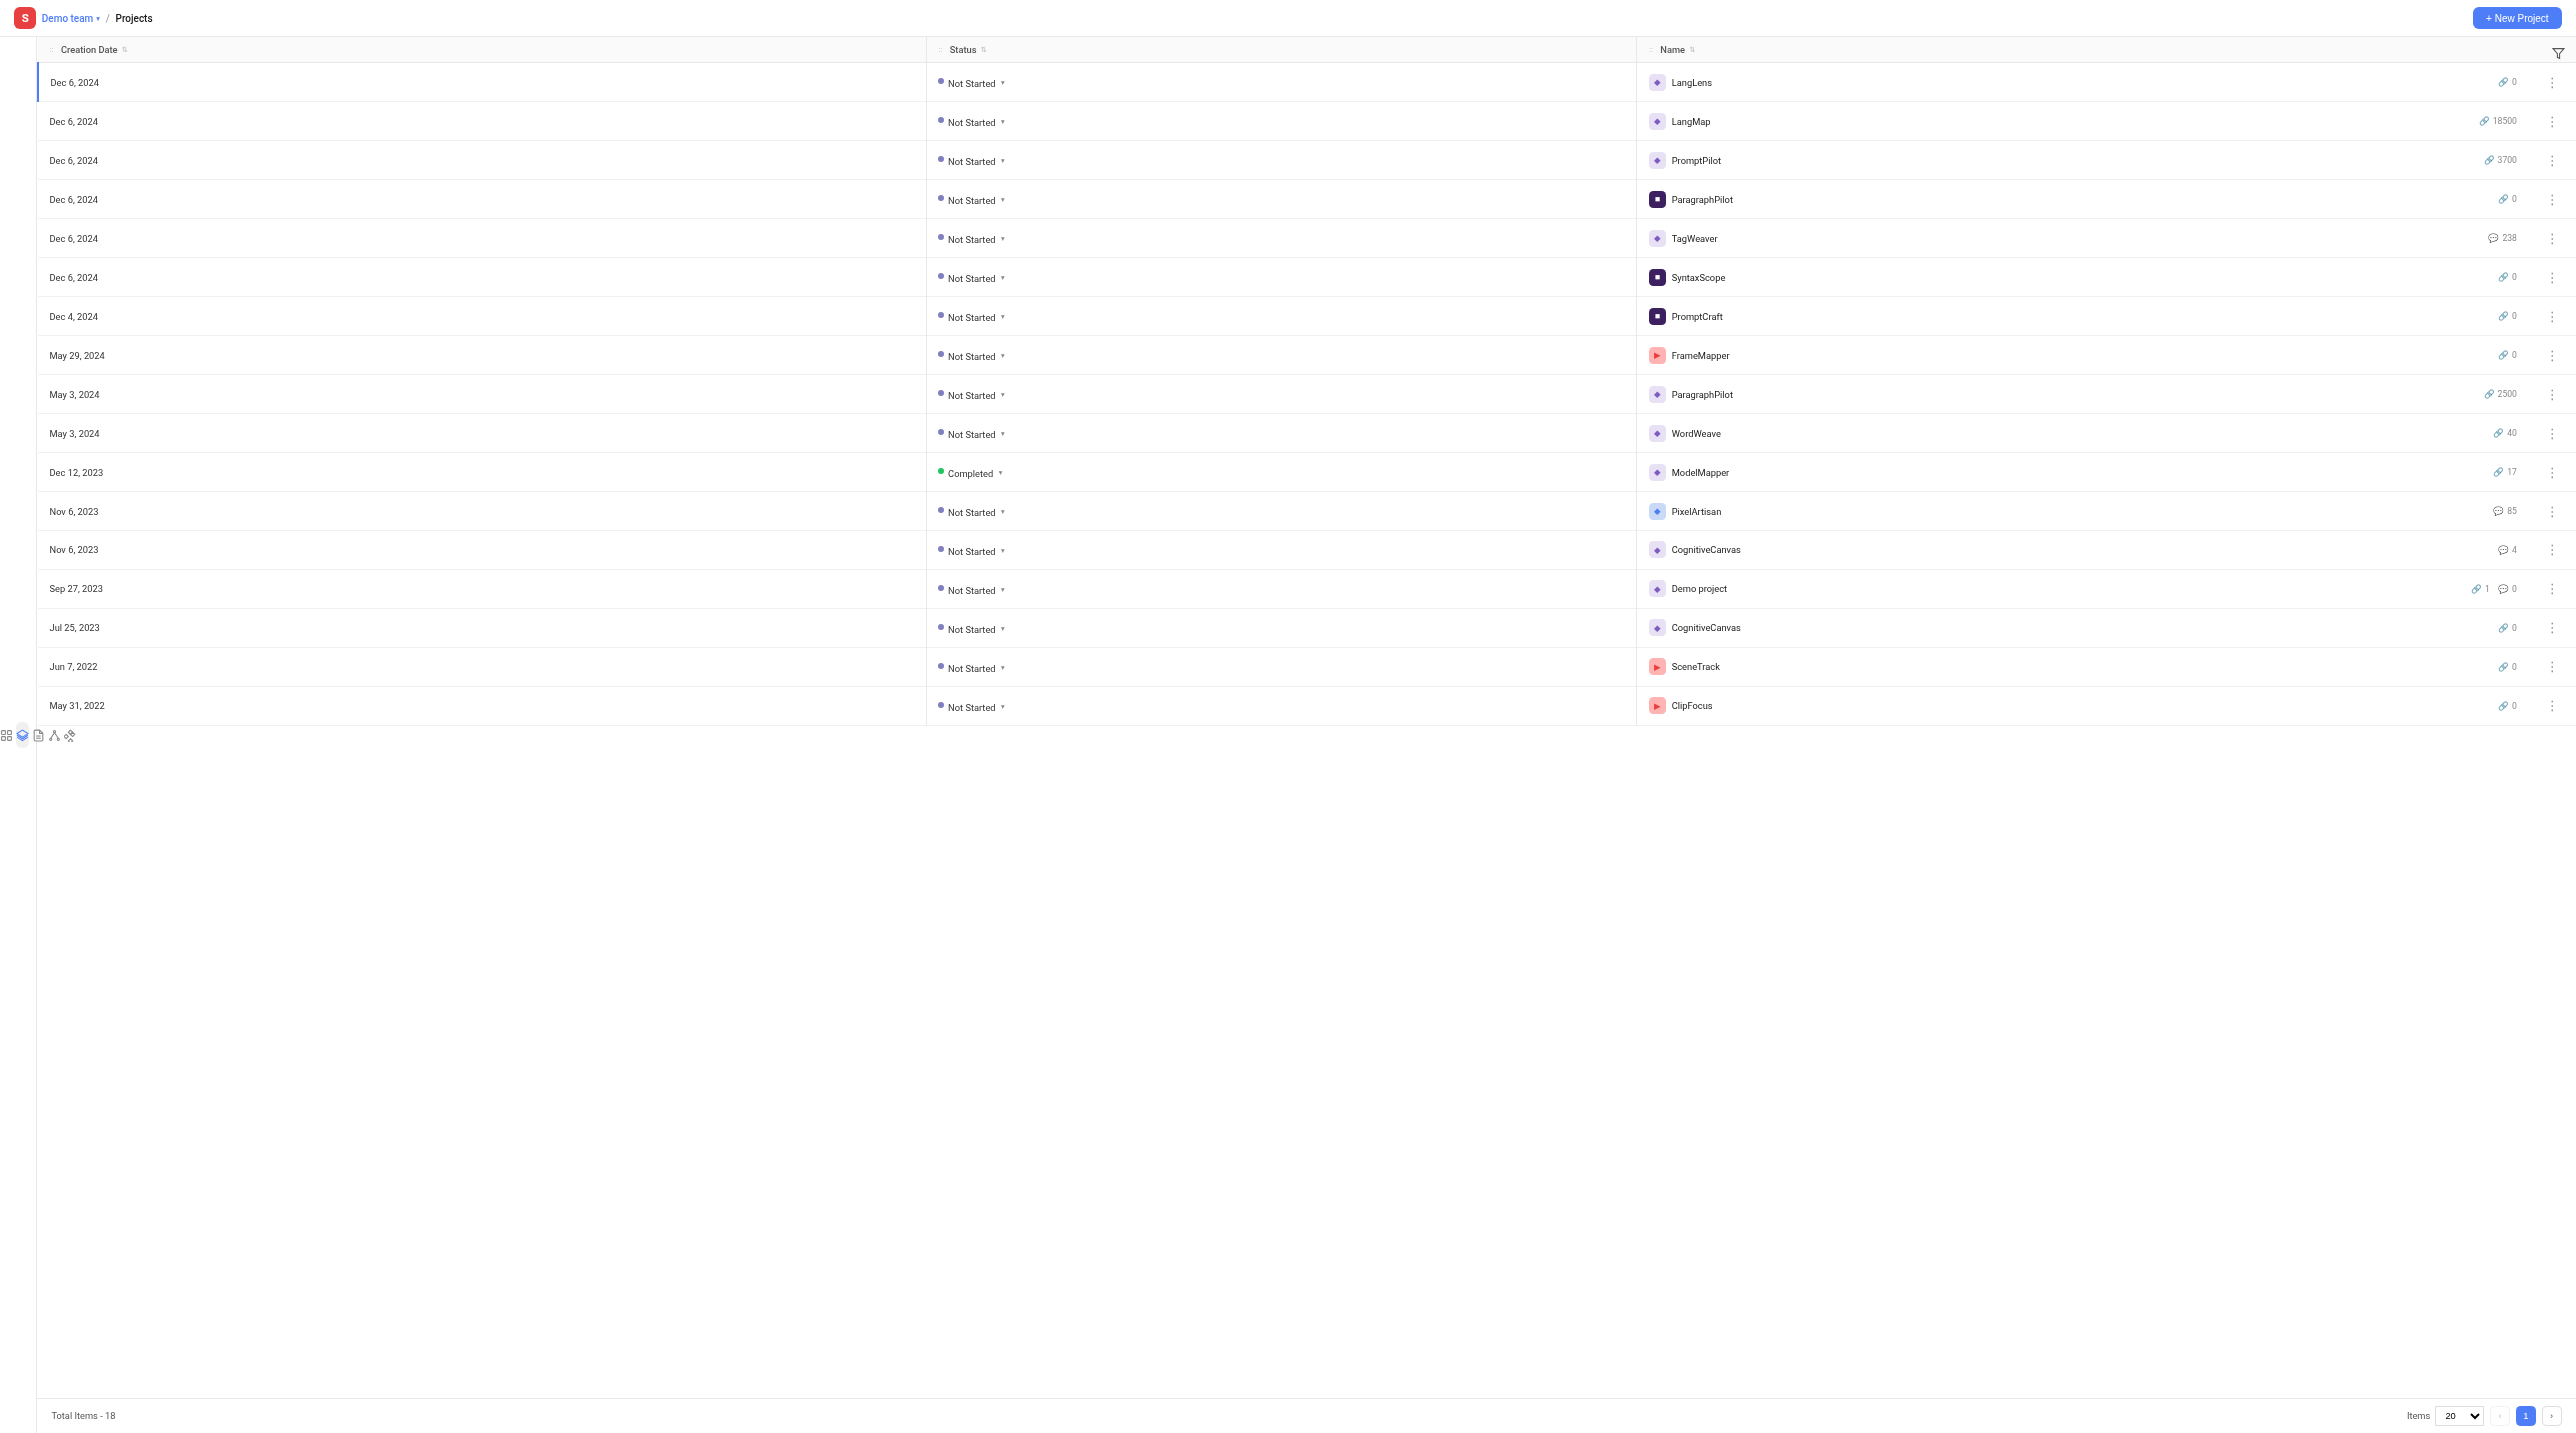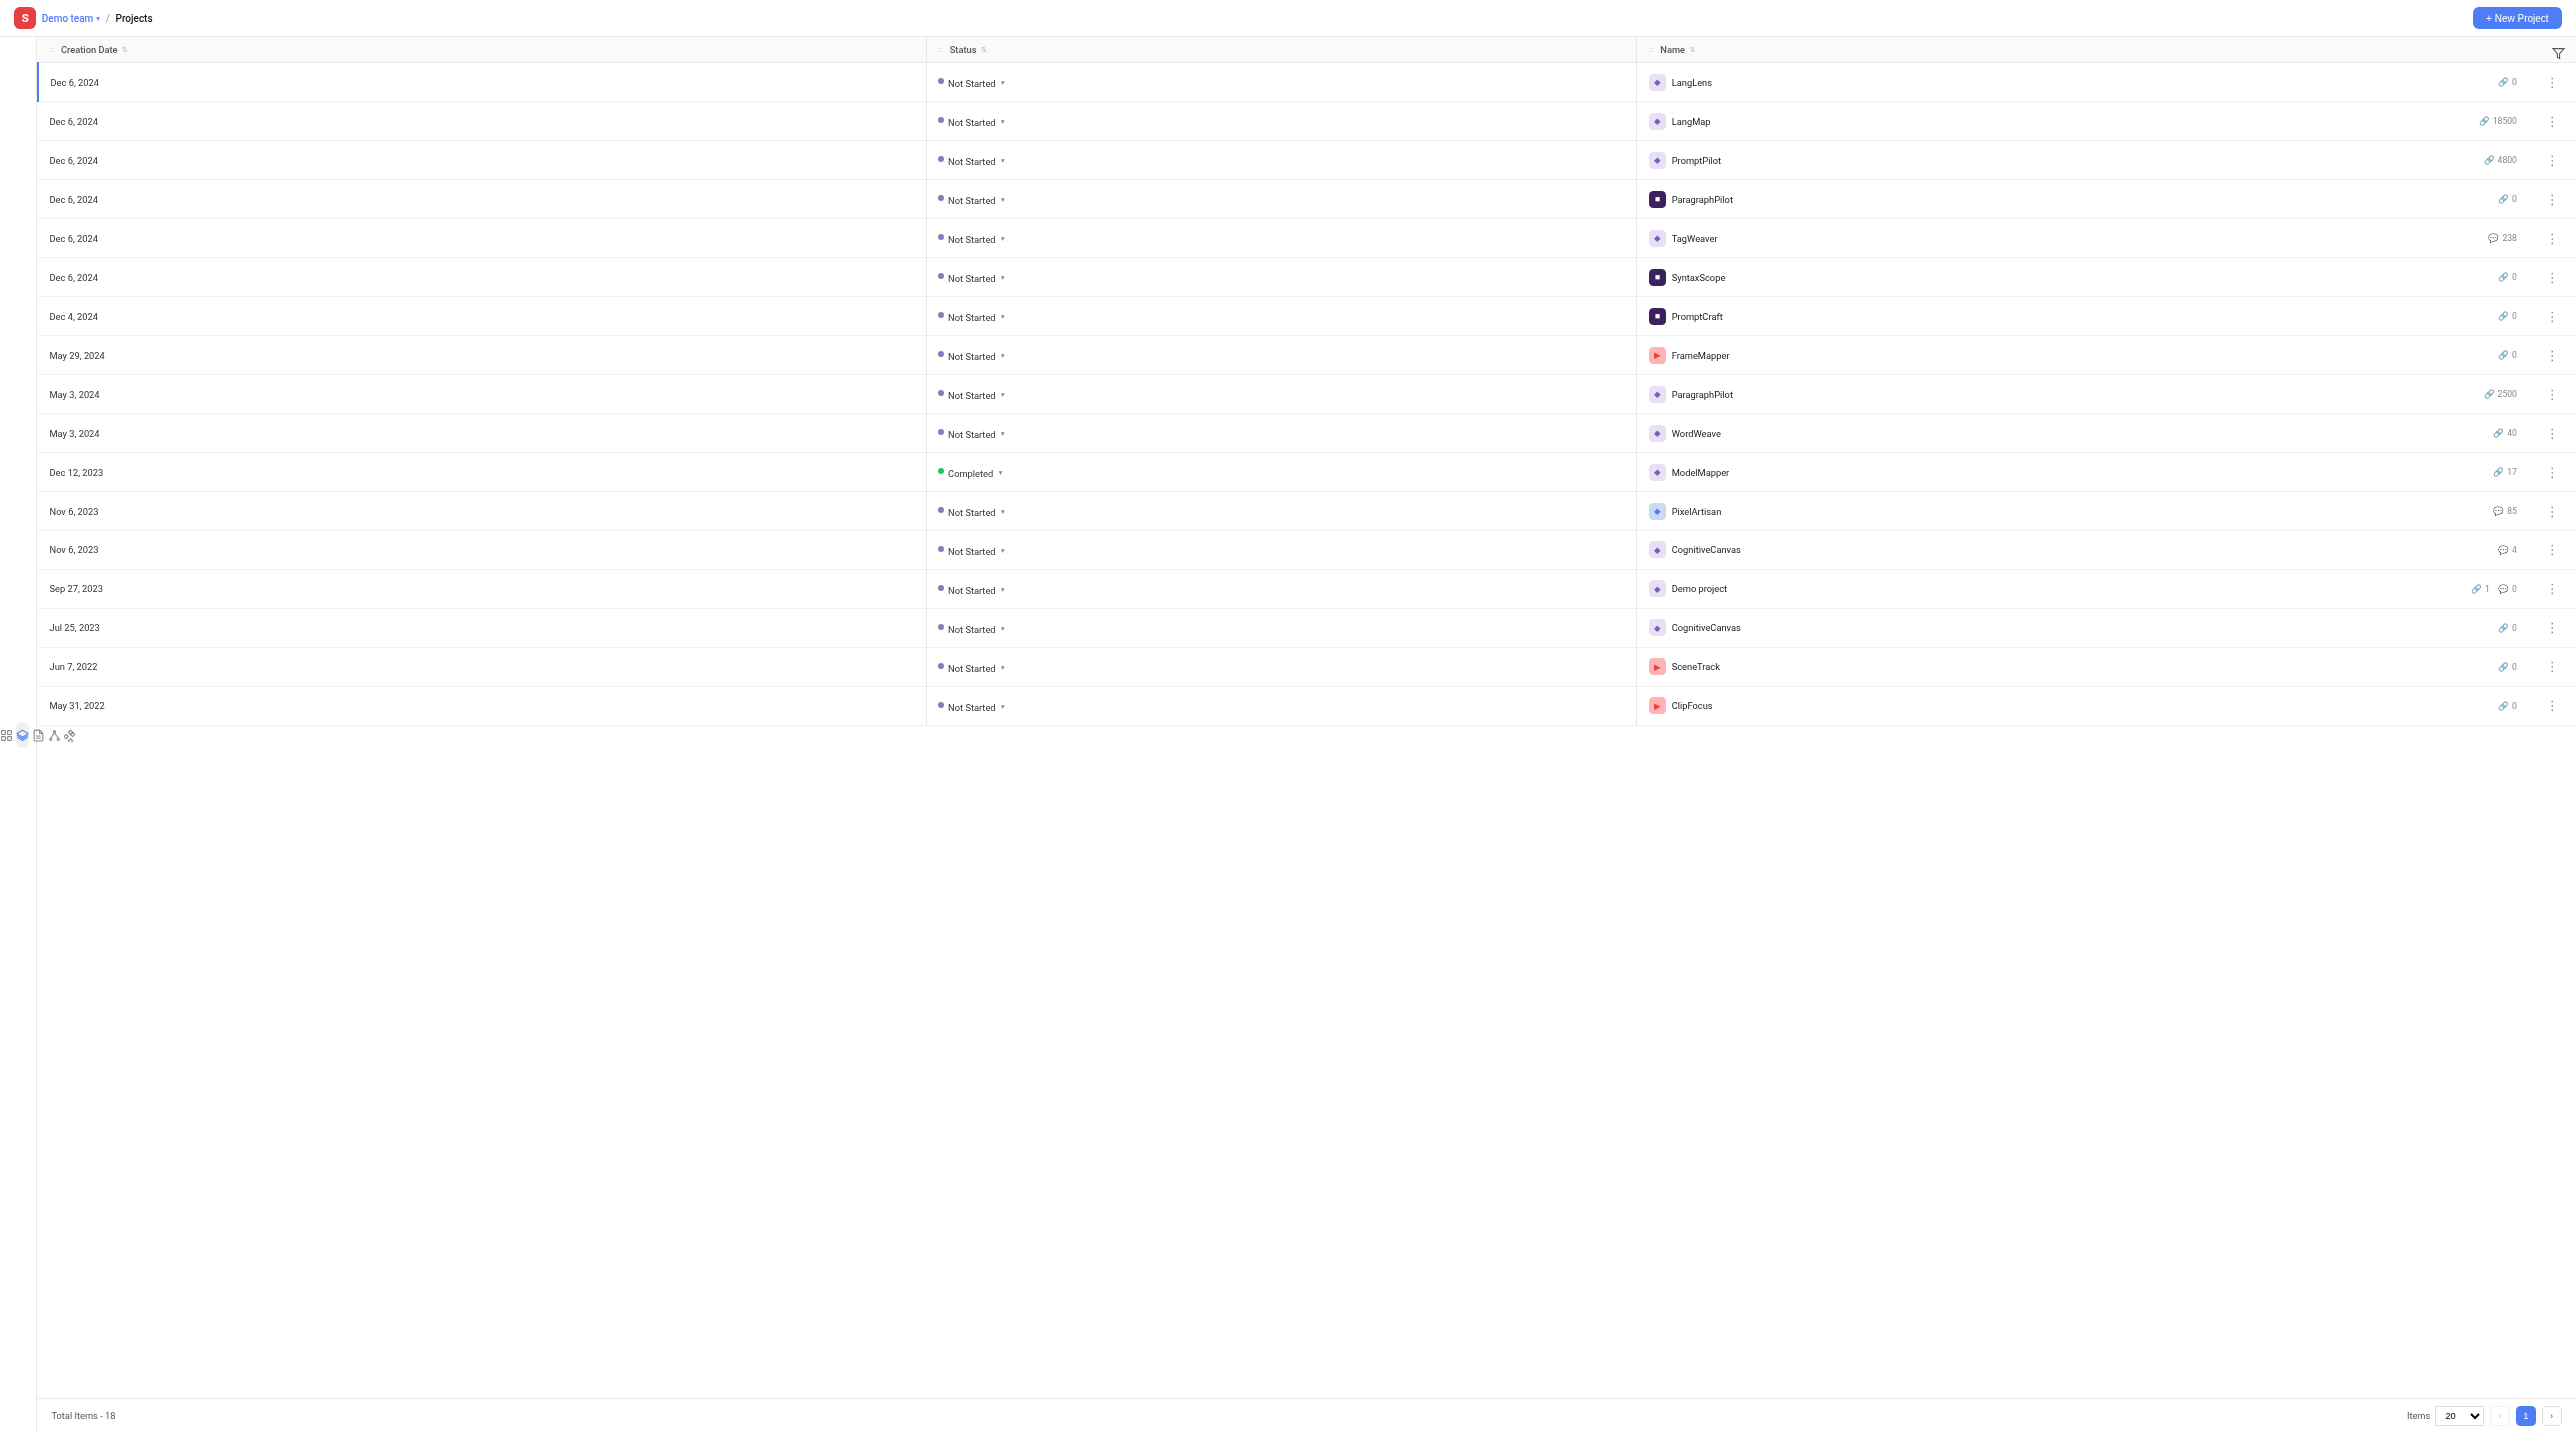--- a/index.html
+++ b/index.html
@@ -292,21 +292,21 @@
     </span></td>
                 <td>
     <div style="display:flex; align-items:center;">
       <div class="project-name-cell" style="flex:1;">
         <div class="project-icon" style="background:#e8e0f5; color:#7c5cbf;">◆</div>
         <span class="project-name">PromptPilot</span>
       </div>
       <div class="row-meta">
                       <span class="meta-item">
       <span class="meta-icon">🔗</span>
-      <span>4800</span>
+      <span>3700</span>
     </span>
                     </div>
     </div>
                 </td>
                 <td class="td-actions"><button class="more-btn">⋮</button></td>
               </tr>
               <tr class="table-row">
                 <td class="td-date">Dec 6, 2024</td>
                 <td class="td-status">
     <span class="status-badge">

